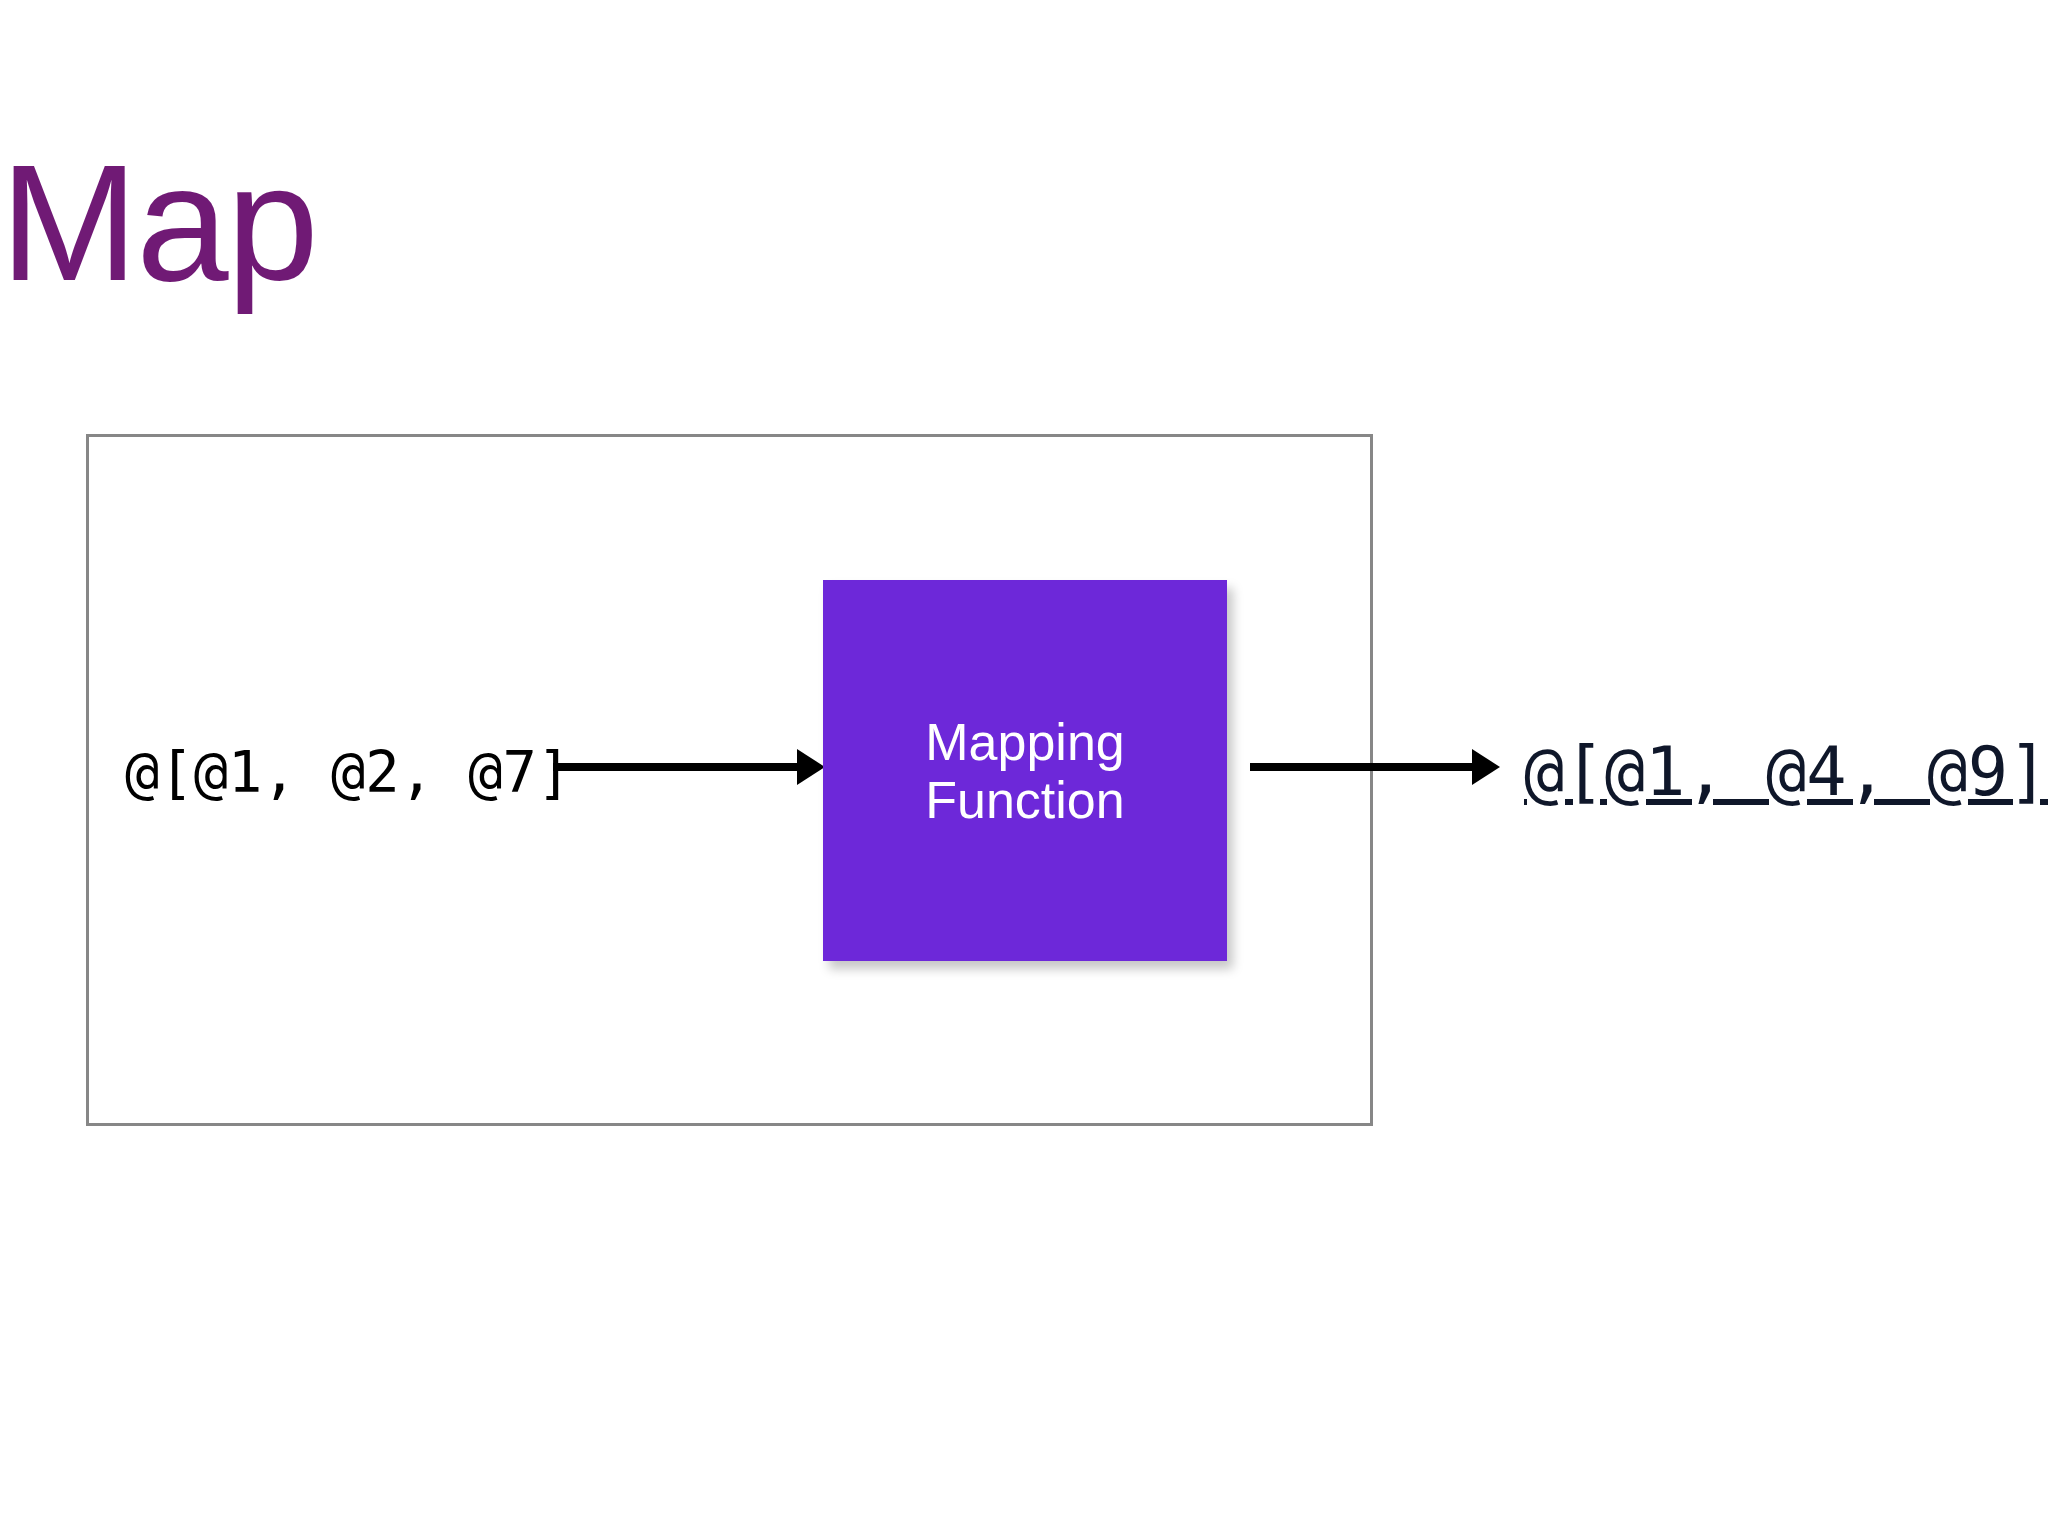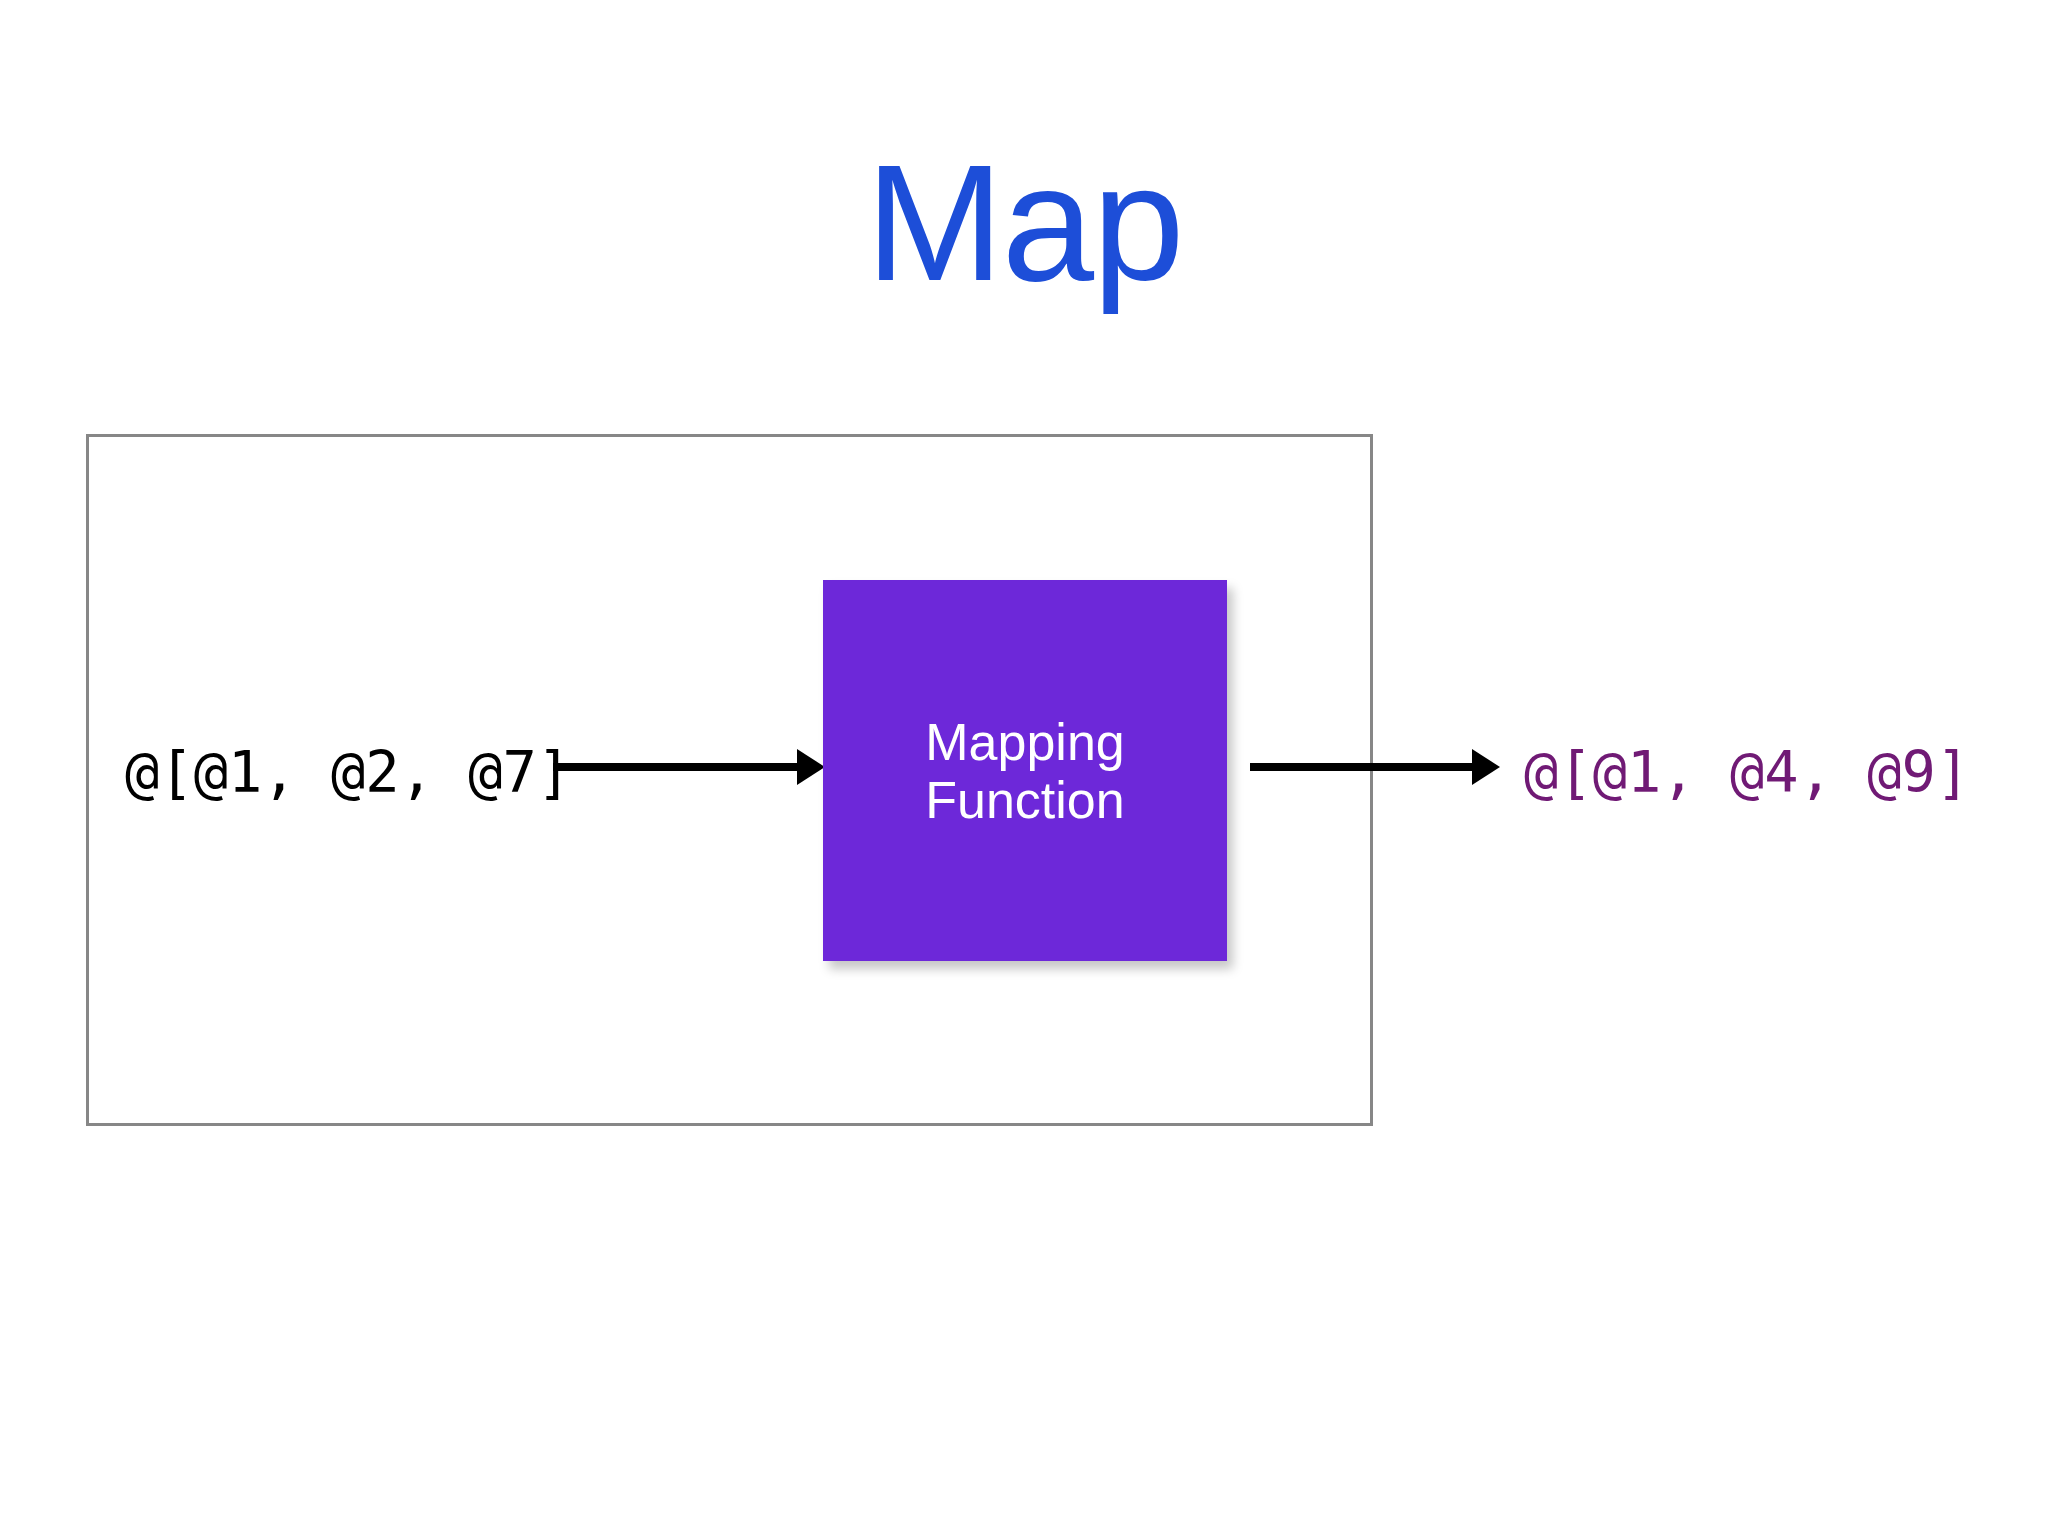--- a/index.html
+++ b/index.html
@@ -16,27 +16,27 @@
     font-family: "Liberation Sans", sans-serif;
     -webkit-font-smoothing: antialiased;
   }
 
   
   .slide-title {
     position: absolute;
     left: 0;
     top: 140px;
     width: 2048px;
-    text-align: center;
+    text-align: left;
     font-family: "Liberation Sans", sans-serif;
     font-weight: 300;
     font-size: 166px;
     line-height: 1;
     letter-spacing: -2px;
-    color: #1d4ed8;
+    color: #701a75;
     white-space: pre;
   }
 
   
   .diagram-frame {
     position: absolute;
     left: 86px;
     top: 434px;
     width: 1287px;
     height: 692px;
@@ -57,25 +57,26 @@
     color: #000000;
     white-space: pre;
   }
 
   
   .output-list {
     position: absolute;
     left: 1524px;
     top: 737px;
     font-family: "DejaVu Sans Mono", "Liberation Mono", monospace;
-    font-size: 57px;
+    font-size: 67px;
     line-height: 70px;
     letter-spacing: 0px;
-    color: #701a75;
+    color: #0f172a;
     white-space: pre;
+    text-decoration: underline;
   }
 
   
   .function-box {
     position: absolute;
     left: 823px;
     top: 580px;
     width: 404px;
     height: 381px;
     background: #6d28d9;

